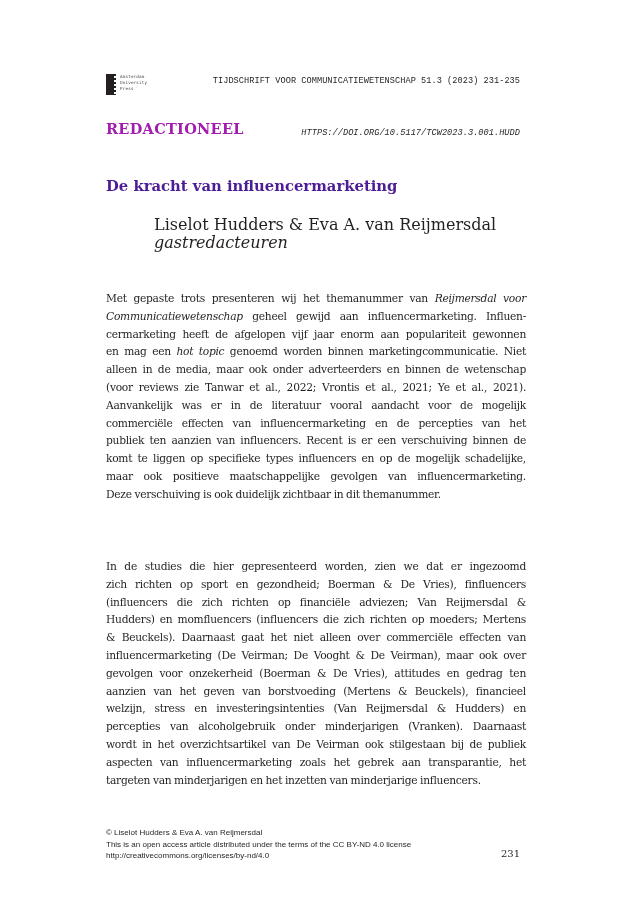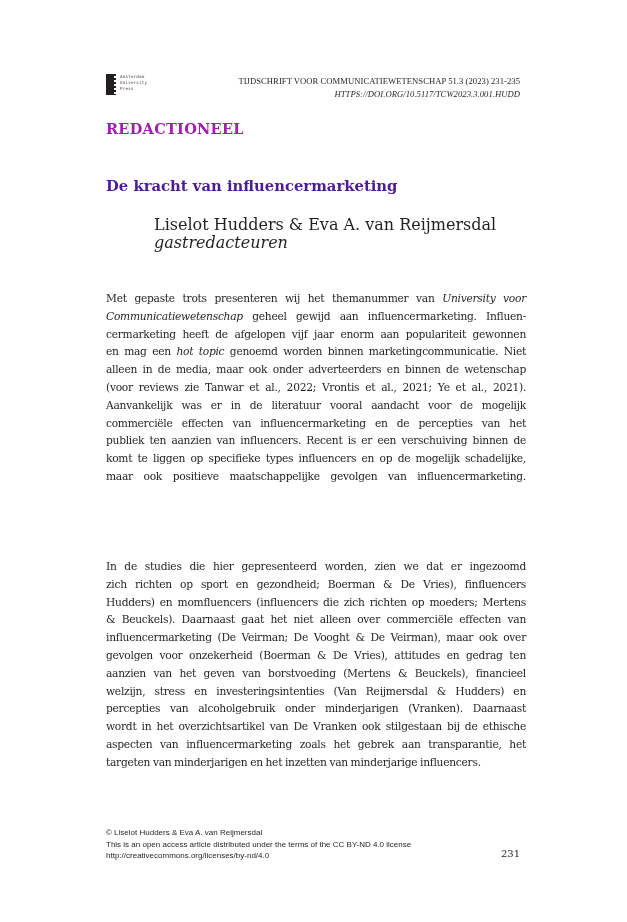--- a/index.html
+++ b/index.html
@@ -8,22 +8,22 @@
 
     .logo { position: absolute; left: 106px; top: 74px; display: flex; align-items: flex-start; }
     .logo-mark { width: 8px; height: 21px; background: #231f20; position: relative; }
     .logo-mark::after {
       content: ""; position: absolute; right: -2px; top: 0; width: 2px; height: 21px;
       background: repeating-linear-gradient(to bottom, #231f20 0 2px, transparent 2px 4px);
     }
     .logo-text { margin-left: 6px; font-family: "DejaVu Sans Mono", monospace; font-size: 4.2px; line-height: 6.2px; color: #444; letter-spacing: 0.2px; }
 
     .running-head { position: absolute; right: 107px; top: 75px; text-align: right;
-      font-family: Liberation Serif, serif; font-size: 8.6px; line-height: 13px; color: #231f20; letter-spacing: 0.05px; }
-    .running-head .doi { font-style: italic; }
+      font-family: Liberation Mono, monospace; font-size: 8.6px; line-height: 13px; color: #231f20; letter-spacing: 0.05px; }
+    .running-head .doi { font-style: italic; margin-top: 39px; }
 
     .section-label { position: absolute; left: 106px; top: 120px; font-family: "DejaVu Serif", serif;
       font-weight: bold; font-size: 14.5px; letter-spacing: 0.3px; color: #a21caf; }
 
     .article-title { position: absolute; left: 106px; top: 177px; font-family: "DejaVu Serif", serif;
       font-weight: bold; font-size: 14.8px; color: #4c1d95; }
 
     .authors { position: absolute; left: 106px; top: 216px; font-family: "DejaVu Serif", serif; font-size: 16px; line-height: 18px; color: #231f20; margin-left: 48px; }
     .authors .role { font-style: italic; }
 
@@ -59,43 +59,45 @@
   <div class="section-label">REDACTIONEEL</div>
 
   <div class="article-title">De kracht van influencermarketing</div>
 
   <div class="authors">
     <div>Liselot Hudders &amp; Eva A. van Reijmersdal</div>
     <div class="role">gastredacteuren</div>
   </div>
 
   <div class="body-text p1">
-      <span class="line"><span>Met gepaste trots presenteren wij het themanummer van </span><em>University voor</em></span>
+      <span class="line"><span>Met gepaste trots presenteren wij het themanummer van </span><em>Reijmersdal voor</em></span>
       <span class="line"><em>Communicatiewetenschap</em><span> geheel gewijd aan influencermarketing. Influen-</span></span>
       <span class="line"><span>cermarketing heeft de afgelopen vijf jaar enorm aan populariteit gewonnen</span></span>
       <span class="line"><span>en mag een </span><em>hot topic</em><span> genoemd worden binnen marketingcommunicatie. Niet</span></span>
       <span class="line"><span>alleen in de media, maar ook onder adverteerders en binnen de wetenschap</span></span>
       <span class="line"><span>(voor reviews zie Tanwar et al., 2022; Vrontis et al., 2021; Ye et al., 2021).</span></span>
       <span class="line"><span>Aanvankelijk was er in de literatuur vooral aandacht voor de mogelijk</span></span>
       <span class="line"><span>commerciële effecten van influencermarketing en de percepties van het</span></span>
       <span class="line"><span>publiek ten aanzien van influencers. Recent is er een verschuiving binnen de</span></span>
       <span class="line"><span>komt te liggen op specifieke types influencers en op de mogelijk schadelijke,</span></span>
       <span class="line"><span>maar ook positieve maatschappelijke gevolgen van influencermarketing.</span></span>
+      <span class="line last"><span>Deze verschuiving is ook duidelijk zichtbaar in dit themanummer.</span></span>
     </div>
   <div class="body-text p2">
       <span class="line"><span>In de studies die hier gepresenteerd worden, zien we dat er ingezoomd</span></span>
       <span class="line"><span>zich richten op sport en gezondheid; Boerman &amp; De Vries), finfluencers</span></span>
+      <span class="line"><span>(influencers die zich richten op financiële adviezen; Van Reijmersdal &amp;</span></span>
       <span class="line"><span>Hudders) en momfluencers (influencers die zich richten op moeders; Mertens</span></span>
       <span class="line"><span>&amp; Beuckels). Daarnaast gaat het niet alleen over commerciële effecten van</span></span>
       <span class="line"><span>influencermarketing (De Veirman; De Vooght &amp; De Veirman), maar ook over</span></span>
       <span class="line"><span>gevolgen voor onzekerheid (Boerman &amp; De Vries), attitudes en gedrag ten</span></span>
       <span class="line"><span>aanzien van het geven van borstvoeding (Mertens &amp; Beuckels), financieel</span></span>
       <span class="line"><span>welzijn, stress en investeringsintenties (Van Reijmersdal &amp; Hudders) en</span></span>
       <span class="line"><span>percepties van alcoholgebruik onder minderjarigen (Vranken). Daarnaast</span></span>
-      <span class="line"><span>wordt in het overzichtsartikel van De Vranken ook stilgestaan bij de ethische</span></span>
+      <span class="line"><span>wordt in het overzichtsartikel van De Veirman ook stilgestaan bij de publiek</span></span>
       <span class="line"><span>aspecten van influencermarketing zoals het gebrek aan transparantie, het</span></span>
       <span class="line last"><span>targeten van minderjarigen en het inzetten van minderjarige influencers.</span></span>
     </div>
 
   <div class="footer">
     <div>© Liselot Hudders &amp; Eva A. van Reijmersdal</div>
     <div>This is an open access article distributed under the terms of the CC BY-ND 4.0 license</div>
     <div>http://creativecommons.org/licenses/by-nd/4.0</div>
   </div>
 

